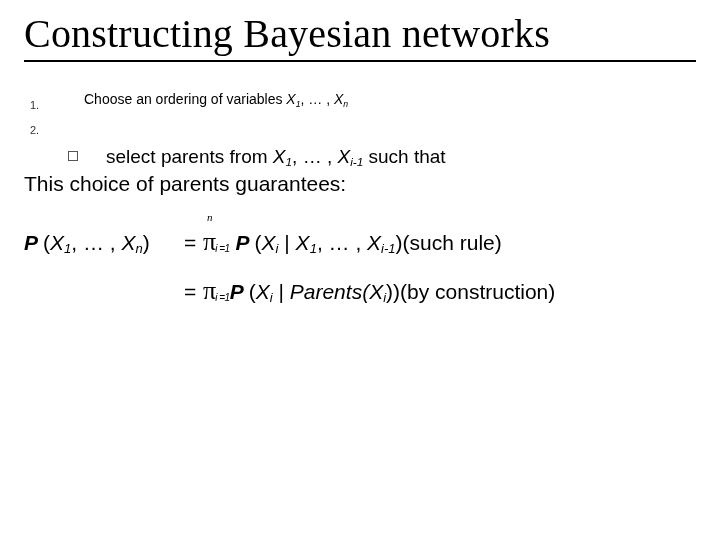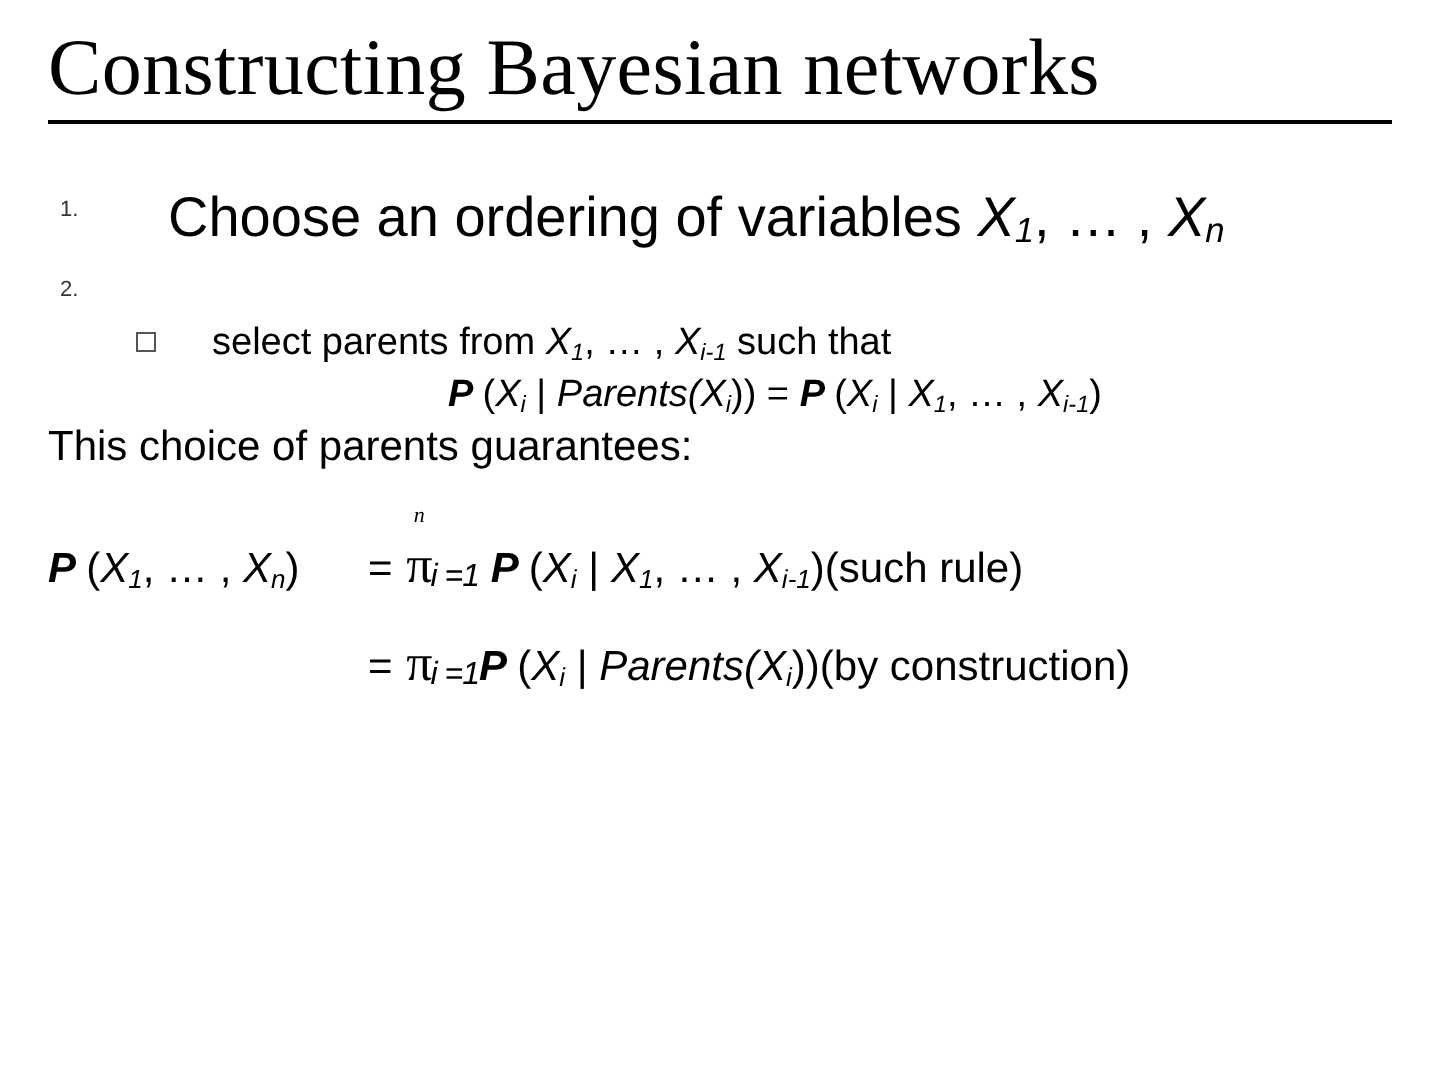--- a/index.html
+++ b/index.html
@@ -43,21 +43,21 @@
   }
   .num {
     font-size: 11px;
     color: #333;
     width: 54px;
     padding-top: 8px;
     padding-left: 6px;
     flex-shrink: 0;
   }
   .num-text {
-    font-size: 28px;
+    font-size: 14px;
   }
   .sub-list {
     list-style: none;
     padding: 0;
     margin: 2px 0 0 0;
   }
   .sub-list li {
     display: flex;
     margin-bottom: 0;
   }
@@ -99,21 +99,21 @@
   }
   .pi-sup {
     position: absolute;
     font-size: 11px;
     top: -14px;
     left: 50%;
     transform: translateX(-50%);
     font-style: italic;
   }
   .pi-sub {
-    font-size: 16px;
+    font-size: 10px;
     vertical-align: -2px;
     font-style: italic;
     margin-left: -2px;
     letter-spacing: -0.5px;
   }
   i { font-style: italic; }
   sub { font-size: 0.62em; vertical-align: -3px; font-style: italic; }
   .b { font-weight: bold; }
 </style>
 </head>
@@ -139,23 +139,20 @@
 
     <ul class="sub-list">
       <li>
         <span class="bullet-sq"></span>
         <span class="sub-text">
           <span>select parents from </span><i>X</i><sub>1</sub>, … , <i>X</i><sub>i-1</sub><span> such that</span>
         </span>
       </li>
     </ul>
 
-    <div style="font-size:19px; margin-left:200px; margin-top:0;">
-      <span class="b"><i>P </i></span>(<i>X</i><sub>i</sub> | <i>Parents(X</i><sub>i</sub>)) = <span class="b"><i>P </i></span>(<i>X</i><sub>i</sub> | <i>X</i><sub>1</sub>, … , <i>X</i><sub>i-1</sub>)
-    </div>
 
     <div class="para">This choice of parents guarantees:</div>
 
     <div class="eq-block">
       <div class="eq-row">
         <span class="eq-lhs">
           <span class="b"><i>P </i></span>(<i>X</i><sub>1</sub>, … , <i>X</i><sub>n</sub>)
         </span>
         <span>
           <span>= </span><span class="pi"><span class="pi-sup">n</span><span>π</span></span><span class="pi-sub">i =1</span>

